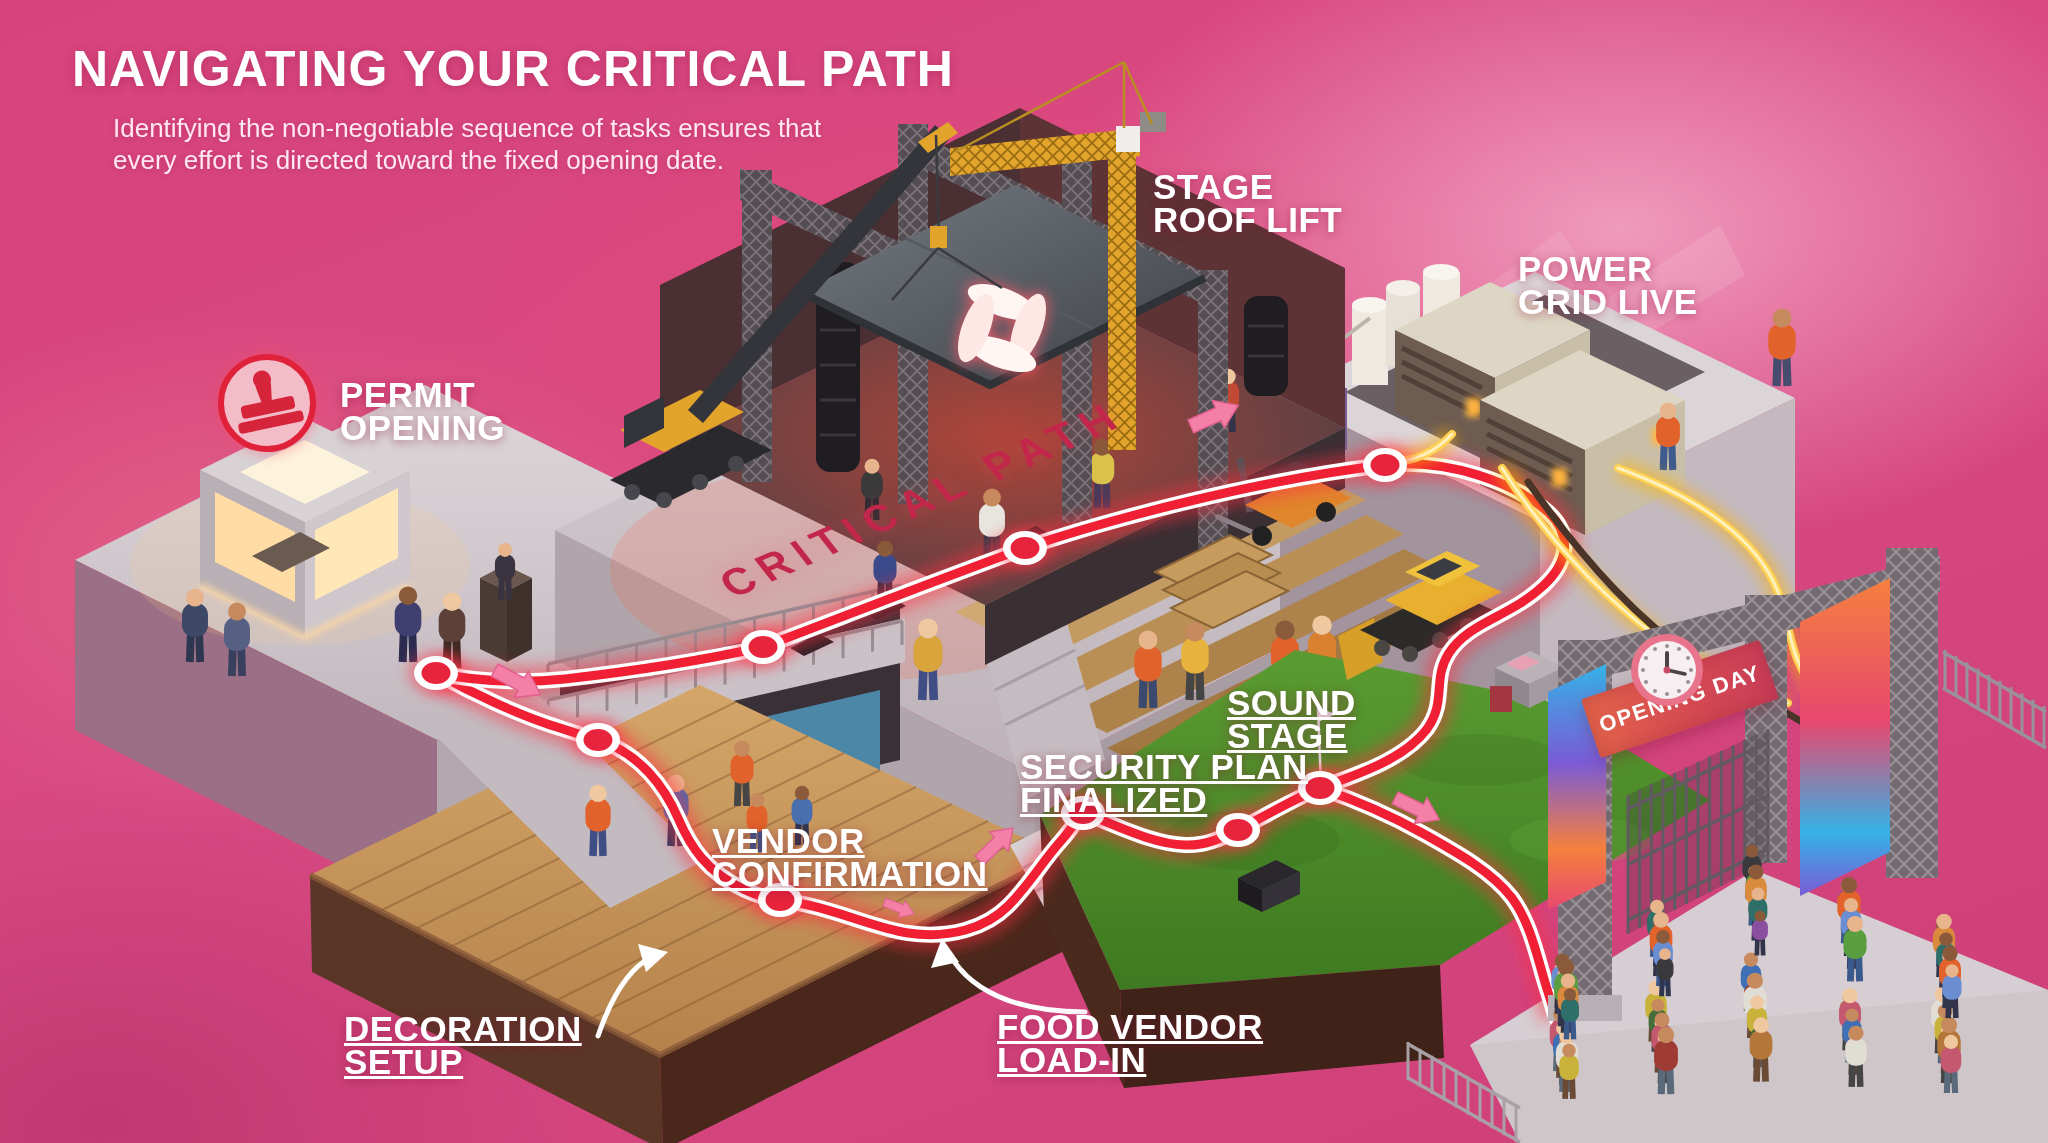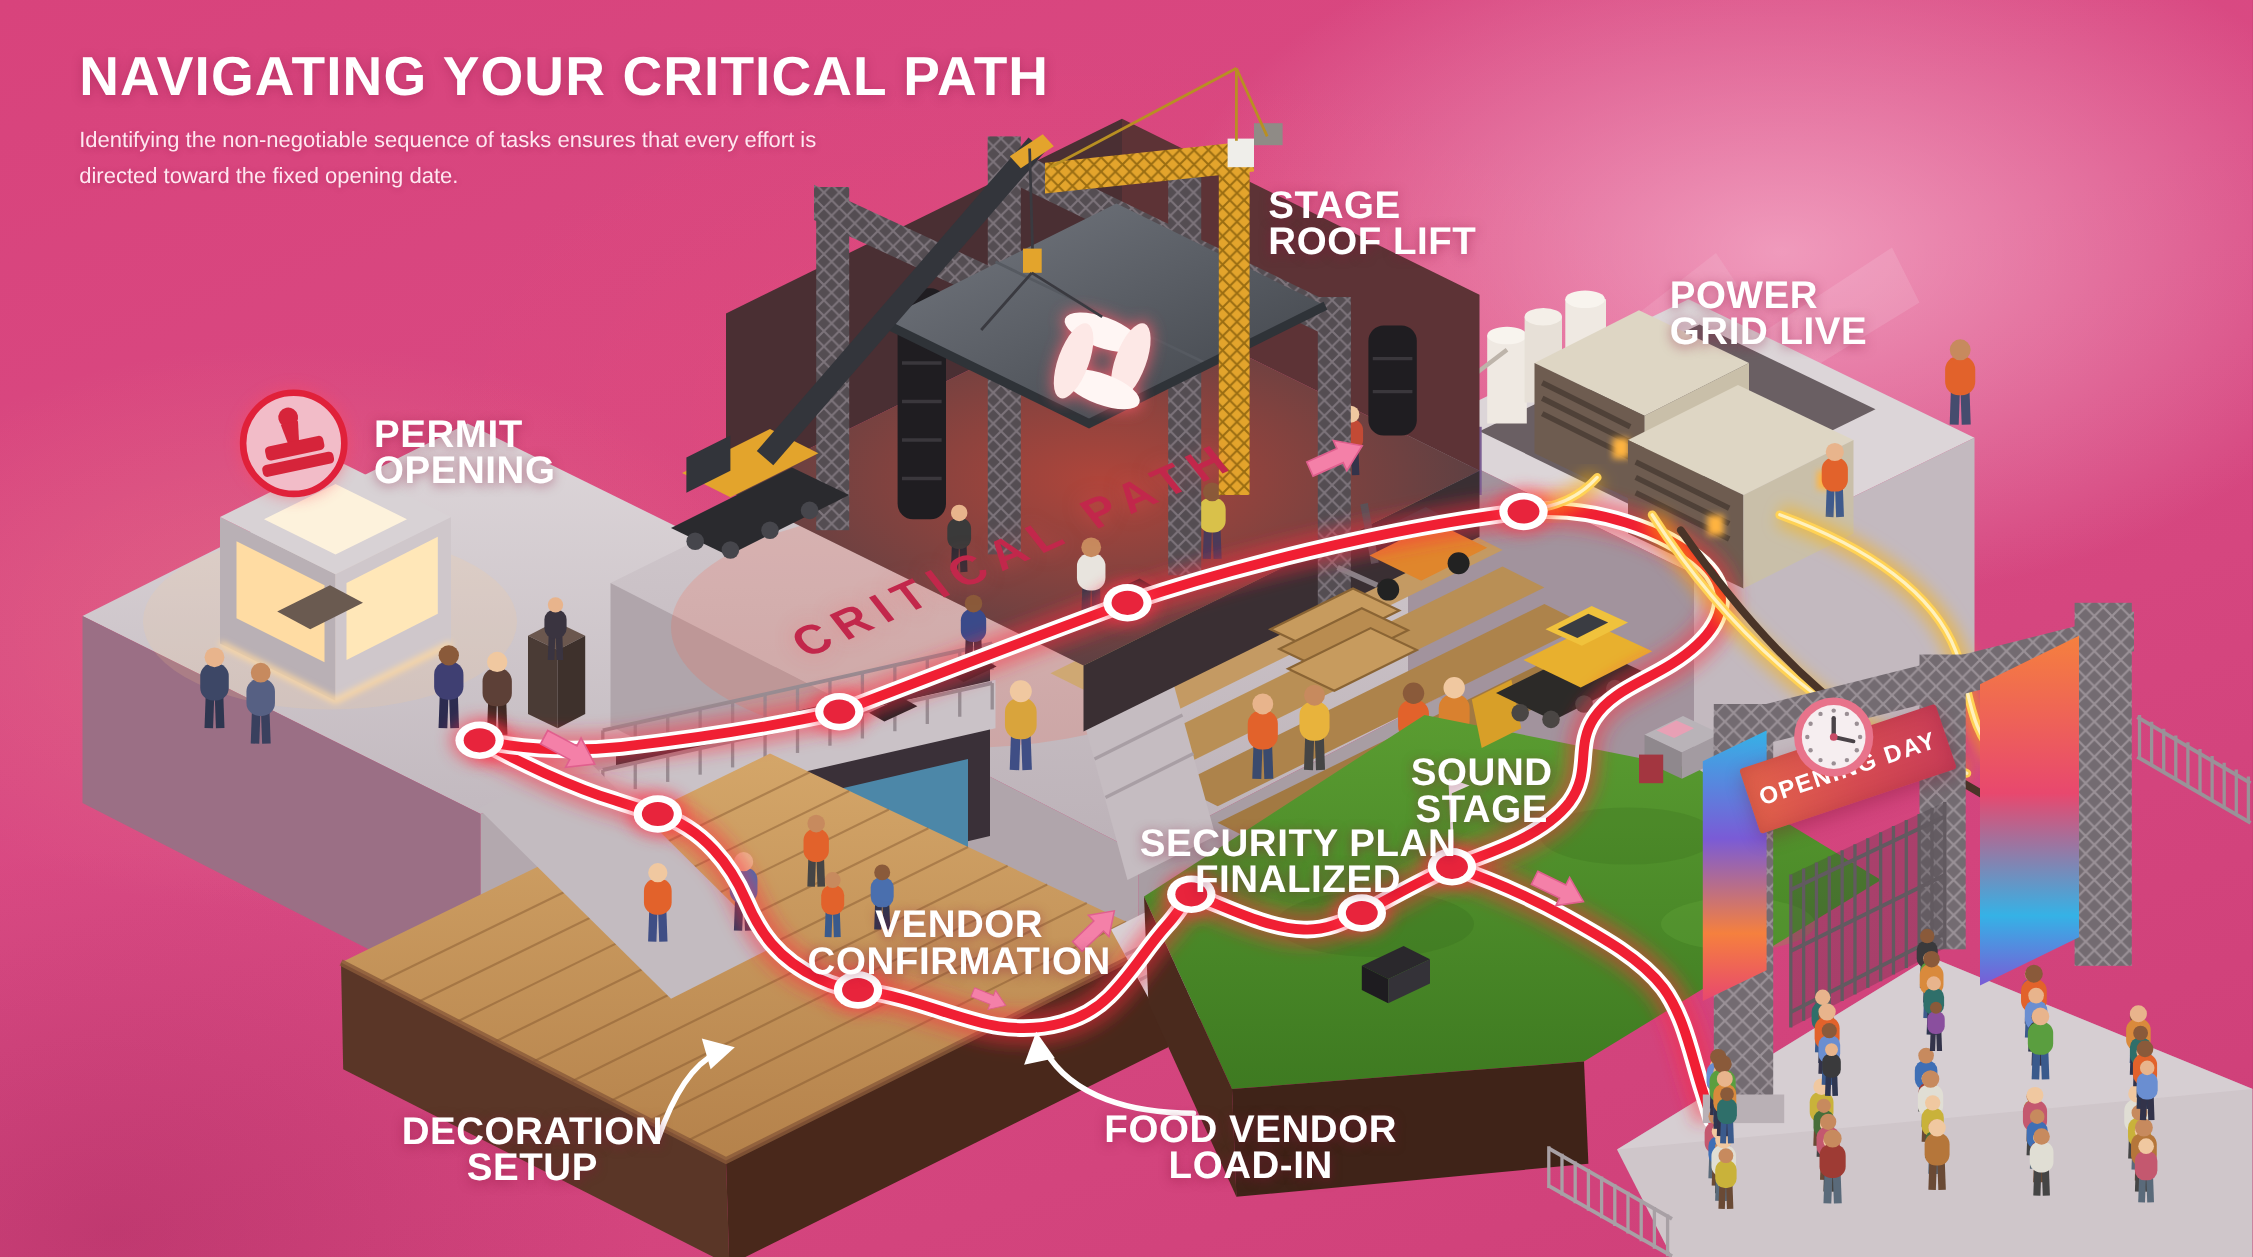--- a/index.html
+++ b/index.html
@@ -10,26 +10,26 @@
       radial-gradient(900px 520px at 78% 20%, rgba(255,208,226,.60), rgba(255,208,226,0) 62%),
       radial-gradient(680px 400px at 13% 50%, rgba(255,195,150,.22), rgba(255,195,150,0) 65%),
       radial-gradient(980px 560px at 47% 33%, rgba(255,92,92,.16), rgba(255,92,92,0) 60%),
       radial-gradient(700px 500px at 5% 98%, rgba(135,20,70,.28), rgba(135,20,70,0) 70%),
       linear-gradient(160deg,#d8437c 0%,#d94a83 45%,#ce3f78 100%);
     padding-left: 28px;
   }
   svg.scene{position:absolute;left:0;top:0;z-index:1;}
   .hdr{position:absolute;left:72px;top:40px;z-index:6;color:#fff;}
   .title{font-size:50px;font-weight:800;letter-spacing:1px;text-shadow:0 2px 10px rgba(130,20,60,.35);}
-  .subtitle{margin-top:14px;font-size:20px;line-height:32px;max-width:730px;color:#ffe7f1;
-    text-shadow:0 1px 6px rgba(130,20,60,.3);}
+  .subtitle{margin-top:14px;font-size:26px;line-height:32px;max-width:730px;color:#ffe7f1;
+    text-shadow:0 1px 6px rgba(130,20,60,.3);margin-left:41px;}
   .lbl{position:absolute;z-index:6;color:#fff;font-weight:800;font-size:35px;line-height:33px;
     letter-spacing:.5px;text-shadow:0 2px 10px rgba(140,20,60,.5);white-space:nowrap;}
   .lbl span{display:block;}
-  .lbl.center{text-align:center;}
+  .lbl.center{text-align:left;text-decoration:underline;}
   .path-label{position:absolute;z-index:5;left:662px;top:476px;width:520px;text-align:center;
     font-size:42px;font-weight:800;letter-spacing:9px;color:#c2274b;
     transform:rotate(-24deg) skewX(14deg) scaleY(.96);transform-origin:center;
     text-shadow:0 0 18px rgba(255,80,90,.35);}
   .banner{position:absolute;z-index:3;left:1586px;top:668px;width:188px;height:62px;
     background:linear-gradient(100deg,#e2634a 0%,#d54a52 55%,#c93d58 100%);
     transform:rotate(-18.5deg);transform-origin:center;border-radius:3px;
     box-shadow:0 6px 16px rgba(120,20,50,.35), inset 0 0 18px rgba(120,20,40,.25);
     display:flex;align-items:center;justify-content:center;}
   .banner span{color:#fff;font-weight:800;font-size:22px;letter-spacing:1.5px;white-space:nowrap;}

